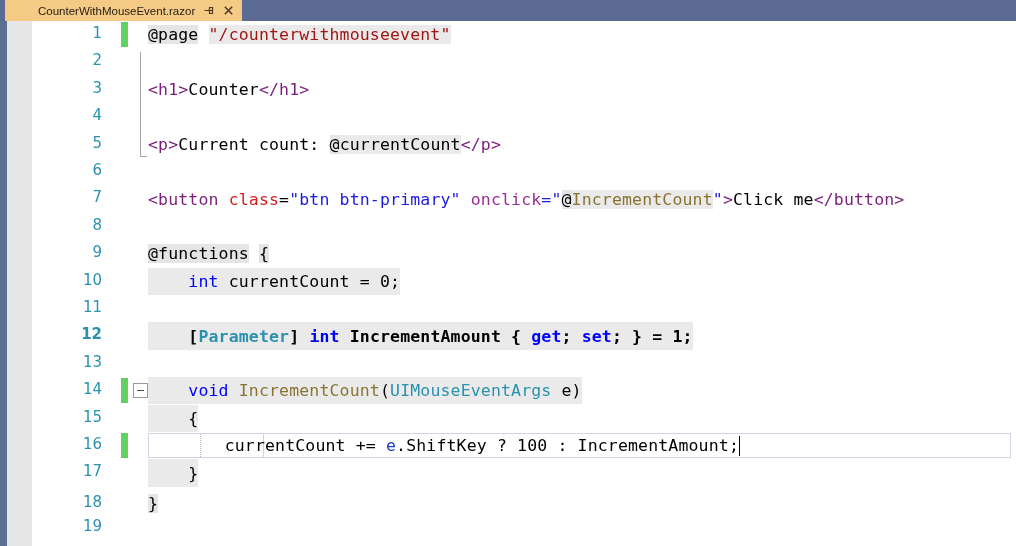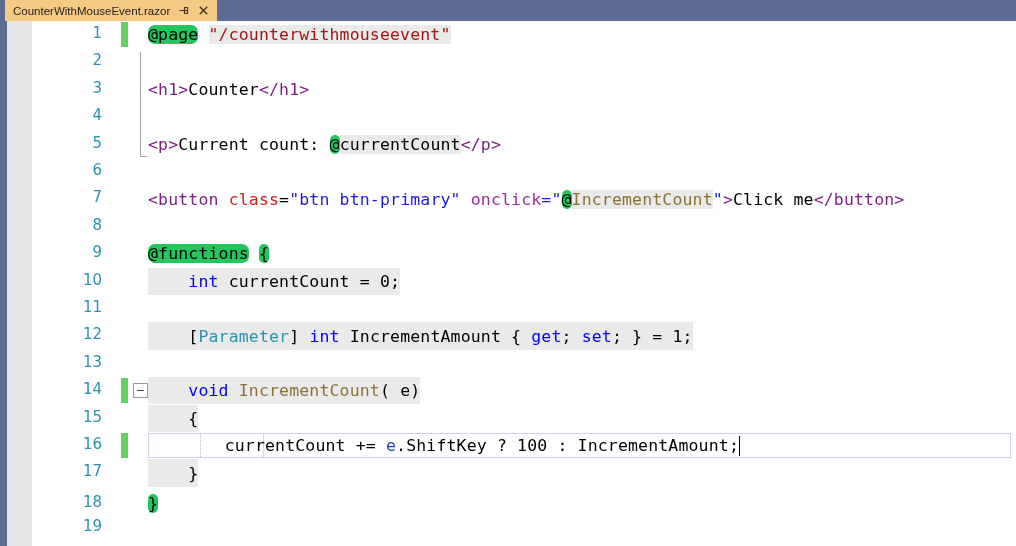--- a/index.html
+++ b/index.html
@@ -18,21 +18,21 @@
   .tab{
     position:absolute;left:5px;top:0;height:21px;
     background:#f5ca85;
     display:flex;align-items:center;
     padding:0 7px 0 8px;
     box-sizing:border-box;
     font-family:"Liberation Sans","DejaVu Sans",sans-serif;
     font-size:11.5px;color:#2a2118;
     white-space:nowrap;
   }
-  .tab-title{letter-spacing:0px;}
+  .tab-title{letter-spacing:0px;margin-left:25px;}
   .tab-icon{
     display:inline-block;width:13px;height:13px;margin-left:7px;
     position:relative;color:#4a3a22;
   }
   .pin-svg,.close-svg{display:block;}
 
   
   .editor{
     position:absolute;left:0;top:21px;width:1016px;height:525px;
     background:#ffffff;
@@ -73,21 +73,21 @@
   .t-tag    {color:#7b1d7b;}
   .t-attr   {color:#d02020;}   
   .t-attr2  {color:#9b2d9b;}   
   .t-str    {color:#a31515;}   
   .t-strb   {color:#1a1ae0;}   
   .t-kw     {color:#0000ff;}   
   .t-type   {color:#2b91af;}   
   .t-meth   {color:#8a7331;}   
   .t-plain  {color:#000000;}
   .t-var    {color:#1f3fbf;}
-  .hl-yellow{background:#22c55e;color:#000;border-radius:7px;}
+  .hl-yellow{background:#e5e5e5;color:#000;}
 
   .razorbg{background:#eaeaea;}
 
   
   .collapse-box{
     position:absolute;left:133px;top:6px;
     width:15px;height:15px;border:1px solid #9a9a9a;background:#fff;
     box-sizing:border-box;
   }
   .collapse-box:after{
@@ -204,37 +204,37 @@
         <div class="lineno">10</div>
         <div class="code razorbg" style="left:148px;">
           <span style="white-space:pre">    </span><span class="t-kw">int</span><span class="t-plain"> currentCount = 0;</span>
         </div>
       </div>
 
       <div class="line" style="top:274px;position:absolute;width:1016px;">
         <div class="lineno">11</div>
       </div>
 
-      <div class="line" style="top:301.4px;position:absolute;width:1016px;">
+      <div class="line" style="top:301.4px;position:absolute;width:1016px;font-weight:bold;">
         <div class="lineno">12</div>
         <div class="code razorbg" style="left:148px;">
           <span style="white-space:pre">    </span><span class="t-plain">[</span><span class="t-type">Parameter</span><span class="t-plain">] </span><span class="t-kw">int</span><span class="t-plain"> IncrementAmount { </span><span class="t-kw">get</span><span class="t-plain">; </span><span class="t-kw">set</span><span class="t-plain">; } = 1;</span>
         </div>
       </div>
 
       <div class="line" style="top:328.8px;position:absolute;width:1016px;">
         <div class="lineno">13</div>
       </div>
 
       <div class="line" style="top:356px;position:absolute;width:1016px;">
         <div class="lineno">14</div>
         <div class="changebar"></div>
         <div class="collapse-box"></div>
         <div class="code razorbg" style="left:148px;">
-          <span style="white-space:pre">    </span><span class="t-kw">void</span><span> </span><span class="t-meth">IncrementCount</span><span class="t-plain">(</span><span class="t-plain"> e)</span>
+          <span style="white-space:pre">    </span><span class="t-kw">void</span><span> </span><span class="t-meth">IncrementCount</span><span class="t-plain">(</span><span class="t-type">UIMouseEventArgs</span><span class="t-plain"> e)</span>
         </div>
       </div>
 
       <div class="line" style="top:383.6px;position:absolute;width:1016px;">
         <div class="lineno">15</div>
         <div class="code razorbg" style="left:148px;">
           <span style="white-space:pre">    </span><span class="t-plain">{</span>
         </div>
       </div>
 

